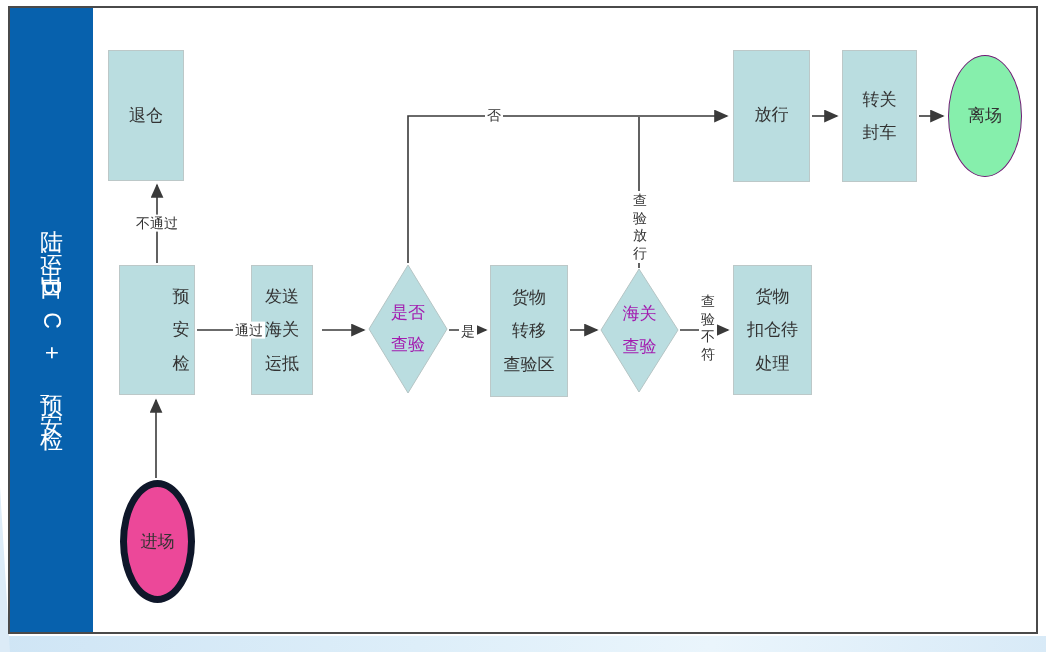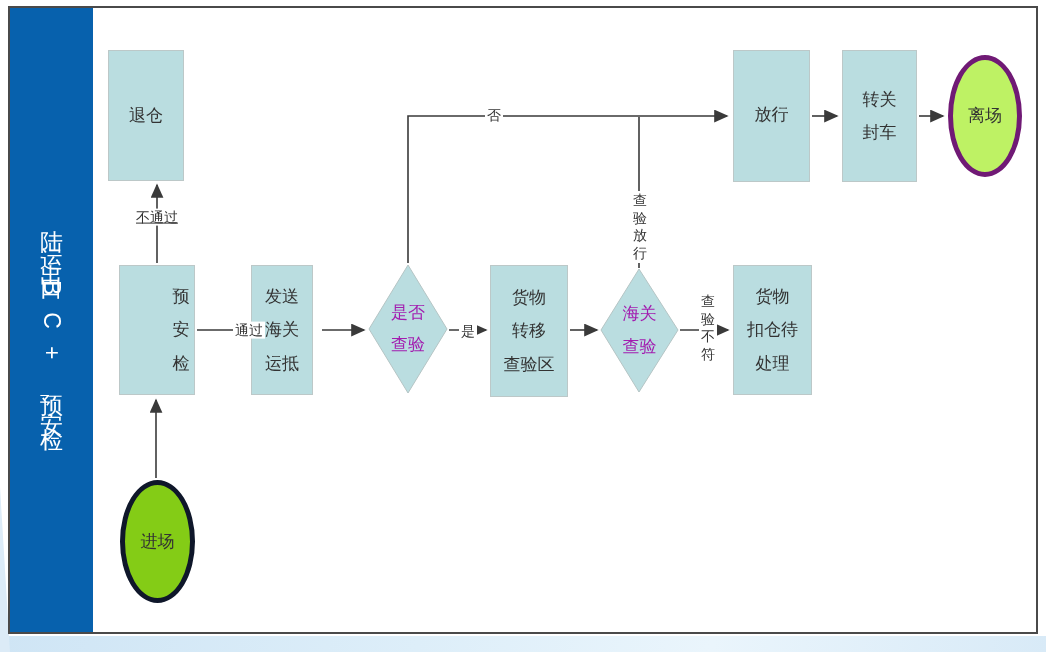--- a/index.html
+++ b/index.html
@@ -33,22 +33,22 @@
   }
   
   svg.connectors { position:absolute; left:0; top:0; width:1046px; height:652px; }
   
   .node {
     position:absolute; display:flex; align-items:center; justify-content:center;
     text-align:center; color:#333333; font-size:17px; line-height:1.95;
     white-space:pre-line;
   }
   .process { background:#badde0; border:1px solid #bcc8c8; }
-  .terminal-start { background:#84cc16; border:5px solid #0f172a; border-radius:50%; }
-  .terminal-end { background:#bef264; border:5px solid #701a75; border-radius:50%; }
+  .terminal-start { background:#ec4899; border:7px solid #0f172a; border-radius:50%; }
+  .terminal-end { background:#86efac; border:1px solid #701a75; border-radius:50%; }
   .diamond-wrap { position:absolute; }
   .diamond-wrap svg { position:absolute; left:0; top:0; }
   .diamond-label {
     position:absolute; left:0; top:0; right:0; bottom:0;
     display:flex; align-items:center; justify-content:center;
     text-align:center; color:#a21caf; font-size:17px; line-height:1.9; white-space:pre-line;
   }
   
   .edge-label {
     position:absolute; transform:translate(-50%,-50%);
@@ -126,21 +126,21 @@
         <polygon points="39,1 78,62 39,124 1,62" fill="#badde0" stroke="#b5c5c5" stroke-width="1"></polygon>
       </svg>
     <div class="diamond-label">海关
 查验</div>
   </div>
 
   <div class="node terminal-start" style="left:120px; top:480px; width:75px; height:123px;">进场</div>
 
   <div class="node terminal-end" style="left:948px; top:55px; width:74px; height:122px;">离场</div>
 
-  <div class="edge-label" style="left:157px; top:217px;text-decoration:underline;">不通过</div>
+  <div class="edge-label" style="left:157px; top:223px;">不通过</div>
 
   <div class="edge-label" style="left:221px; top:330px;margin-left:28px;">通过</div>
 
   <div class="edge-label" style="left:468px; top:331px;">是</div>
 
   <div class="edge-label" style="left:494px; top:115px;">否</div>
 
   <div class="edge-label vertical" style="left:640px; top:227px;">查
 验
 放

